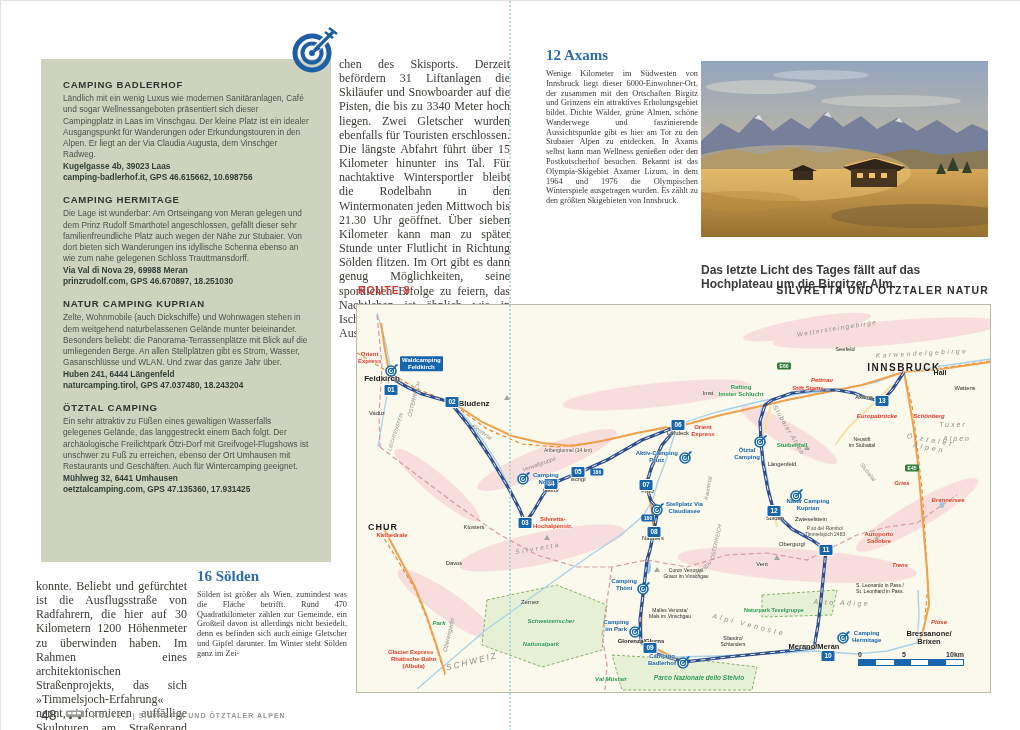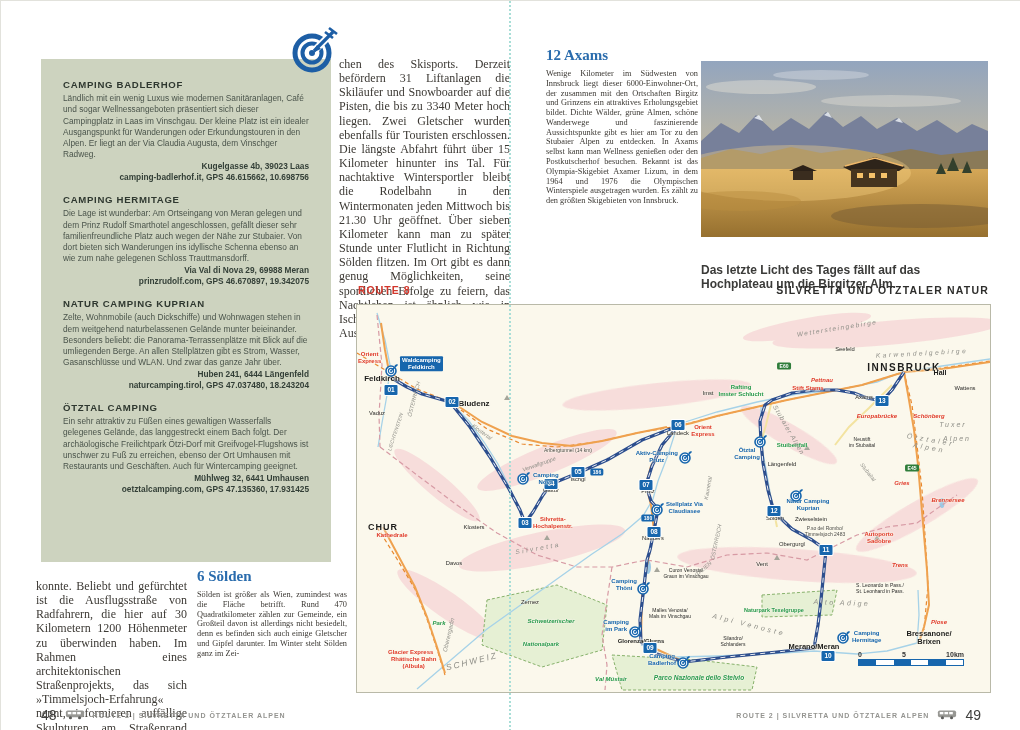--- a/index.html
+++ b/index.html
@@ -6,21 +6,21 @@
   .spread{position:relative;width:1020px;height:730px;background:#fff;border:1px solid #e2e2dc;
           font-family:"Liberation Sans",sans-serif;overflow:hidden;}
   .fold{position:absolute;left:508px;top:0;height:730px;border-left:2px dotted #a8ded7;z-index:60;pointer-events:none;}
 
   
   .green-box{position:absolute;left:40px;top:58px;width:290px;height:503px;background:#cdd3bf;
              padding:20px 22px;box-sizing:border-box;z-index:2;}
   .gb-entry{margin-bottom:11px;}
   .gb-entry h4{margin:0 0 3px;font-size:9.6px;letter-spacing:.7px;color:#2f3830;font-weight:bold;}
   .gb-entry p{margin:0;font-size:8.3px;line-height:1.36;color:#4a544b;}
-  .gb-entry .bold{font-weight:bold;color:#333f37;text-align:right;}
+  .gb-entry .bold{font-weight:bold;color:#333f37;}
   .logo{position:absolute;left:288px;top:22px;width:54px;height:54px;z-index:3;}
 
   .serif-col{position:absolute;font-family:"Liberation Serif",serif;font-size:12px;line-height:1.18;
              text-align:justify;color:#3c3934;}
   .col-mid{left:338px;top:56px;width:171px;}
   .col-b1{left:35px;top:578px;width:151px;}
   .sec-b2{position:absolute;left:196px;top:567px;width:150px;}
   .blue-head{font-family:"Liberation Serif",serif;font-size:15px;font-weight:600;color:#2a6cad;margin:0 0 5px;}
   .sec-b2 p,.axams p{font-family:"Liberation Serif",serif;font-size:8.3px;line-height:1.18;text-align:justify;
                      color:#3c3934;margin:0;}
@@ -91,41 +91,41 @@
     <div class="gb-entry">
       <h4>CAMPING BADLERHOF</h4>
       <p>Ländlich mit ein wenig Luxus wie modernen Sanitäranlagen, Café und sogar Wellnessangeboten präsentiert sich dieser Campingplatz in Laas im Vinschgau. Der kleine Platz ist ein idealer Ausgangspunkt für Wanderungen oder Erkundungstouren in den Alpen. Er liegt an der Via Claudia Augusta, dem Vinschger Radweg.</p>
       <p class="bold">Kugelgasse 4b, 39023 Laas</p>
       <p class="bold">camping-badlerhof.it, GPS 46.615662, 10.698756</p>
     </div>
     <div class="gb-entry">
       <h4>CAMPING HERMITAGE</h4>
       <p>Die Lage ist wunderbar: Am Ortseingang von Meran gelegen und dem Prinz Rudolf Smarthotel angeschlossen, gefällt dieser sehr familienfreundliche Platz auch wegen der Nähe zur Stubaier. Von dort bieten sich Wanderungen ins idyllische Schenna ebenso an wie zum nahe gelegenen Schloss Trauttmansdorff.</p>
       <p class="bold">Via Val di Nova 29, 69988 Meran</p>
-      <p class="bold">prinzrudolf.com, GPS 46.670897, 19.342075</p>
+      <p class="bold">prinzrudolf.com, GPS 46.670897, 18.251030</p>
     </div>
     <div class="gb-entry">
       <h4>NATUR CAMPING KUPRIAN</h4>
       <p>Zelte, Wohnmobile (auch Dickschiffe) und Wohnwagen stehen in dem weitgehend naturbelassenen Gelände munter beieinander. Besonders beliebt: die Panorama-Terrassenplätze mit Blick auf die umliegenden Berge. An allen Stellplätzen gibt es Strom, Wasser, Gasanschlüsse und WLAN. Und zwar das ganze Jahr über.</p>
       <p class="bold">Huben 241, 6444 Längenfeld</p>
       <p class="bold">naturcamping.tirol, GPS 47.037480, 18.243204</p>
     </div>
     <div class="gb-entry">
       <h4>ÖTZTAL CAMPING</h4>
       <p>Ein sehr attraktiv zu Füßen eines gewaltigen Wasserfalls gelegenes Gelände, das langgestreckt einem Bach folgt. Der archäologische Freilichtpark Ötzi-Dorf mit Greifvogel-Flugshows ist unschwer zu Fuß zu erreichen, ebenso der Ort Umhausen mit Restaurants und Geschäften. Auch für Wintercamping geeignet.</p>
       <p class="bold">Mühlweg 32, 6441 Umhausen</p>
       <p class="bold">oetztalcamping.com, GPS 47.135360, 17.931425</p>
     </div>
   </div>
 
   <div class="serif-col col-mid">chen des Skisports. Derzeit befördern 31 Liftanlagen die Skiläufer und Snowboarder auf die Pisten, die bis zu 3340 Meter hoch liegen. Zwei Gletscher wurden ebenfalls für Touristen erschlossen. Die längste Abfahrt führt über 15 Kilometer hinunter ins Tal. Für nachtaktive Wintersportler bleibt die Rodelbahn in den Wintermonaten jeden Mittwoch bis 21.30 Uhr geöffnet. Über sieben Kilometer kann man zu später Stunde unter Flutlicht in Richtung Sölden flitzen. Im Ort gibt es dann genug Möglichkeiten, seine sportlichen Erfolge zu feiern, das Nachtleben ist ähnlich wie in Ischgl. Sölden ist übrigens auch Austragungsort des Skiweltcups.</div>
   <div class="serif-col col-b1">konnte. Beliebt und gefürchtet ist die Ausflugsstraße von Radfahrern, die hier auf 30 Kilometern 1200 Höhenmeter zu überwinden haben. Im Rahmen eines architektonischen Straßenprojekts, das sich »Timmelsjoch-Erfahrung« nennt, informieren auffällige Skulpturen am Straßenrand über die zwei Grenztäler.</div>
 
   <div class="sec-b2">
-    <h3 class="blue-head">6 Sölden</h3>
+    <h3 class="blue-head">16 Sölden</h3>
     <p>Sölden ist größer als Wien, zumindest was die Fläche betrifft. Rund 470 Quadratkilometer zählen zur Gemeinde, ein Großteil davon ist allerdings nicht besiedelt, denn es befinden sich auch einige Gletscher und Gipfel darunter. Im Winter steht Sölden ganz im Zei-</p>
   </div>
 
   <div class="axams">
     <h3 class="blue-head">12 Axams</h3>
     <p>Wenige Kilometer im Südwesten von Innsbruck liegt dieser 6000-Einwohner-Ort, der zusammen mit den Ortschaften Birgitz und Grinzens ein attraktives Erholungsgebiet bildet. Dichte Wälder, grüne Almen, schöne Wanderwege und faszinierende Aussichtspunkte gibt es hier am Tor zu den Stubaier Alpen zu entdecken. In Axams selbst kann man Wellness genießen oder den Postkutscherhof besuchen. Bekannt ist das Olympia-Skigebiet Axamer Lizum, in dem 1964 und 1976 die Olympischen Winterspiele ausgetragen wurden. Es zählt zu den größten Skigebieten von Innsbruck.</p>
   </div>
 
   <div class="photo">
     <svg viewBox="0 0 287 176" width="287" height="176" preserveAspectRatio="none">
@@ -477,29 +477,15 @@
         <rect x="1" y="1.5" width="20" height="7.5" rx="2" fill="#979793"></rect>
         <rect x="3" y="3.2" width="4" height="2.6" fill="#fff"></rect>
           <rect x="8.2" y="3.2" width="4" height="2.6" fill="#fff"></rect>
         <rect x="13.4" y="3.2" width="4" height="2.6" fill="#fff"></rect>
         <circle cx="6" cy="9.6" r="1.7" fill="#5c5c5a"></circle>
           <circle cx="16" cy="9.6" r="1.7" fill="#5c5c5a"></circle>
       </svg>
     </span>
     <span class="flabel">ROUTE 2 | SILVRETTA UND ÖTZTALER ALPEN</span>
   </div>
-  <div class="footer footer-r">
-    <span class="flabel">ROUTE 2 | SILVRETTA UND ÖTZTALER ALPEN</span>
-    <span>
-      <svg viewBox="0 0 22 12" width="20" height="11">
-        <rect x="1" y="1.5" width="20" height="7.5" rx="2" fill="#979793"></rect>
-        <rect x="3" y="3.2" width="4" height="2.6" fill="#fff"></rect>
-          <rect x="8.2" y="3.2" width="4" height="2.6" fill="#fff"></rect>
-        <rect x="13.4" y="3.2" width="4" height="2.6" fill="#fff"></rect>
-        <circle cx="6" cy="9.6" r="1.7" fill="#5c5c5a"></circle>
-          <circle cx="16" cy="9.6" r="1.7" fill="#5c5c5a"></circle>
-      </svg>
-    </span>
-    <span class="pagenum">49</span>
-  </div>
 
   <div class="fold"></div>
 </div>
 
 </body></html>

